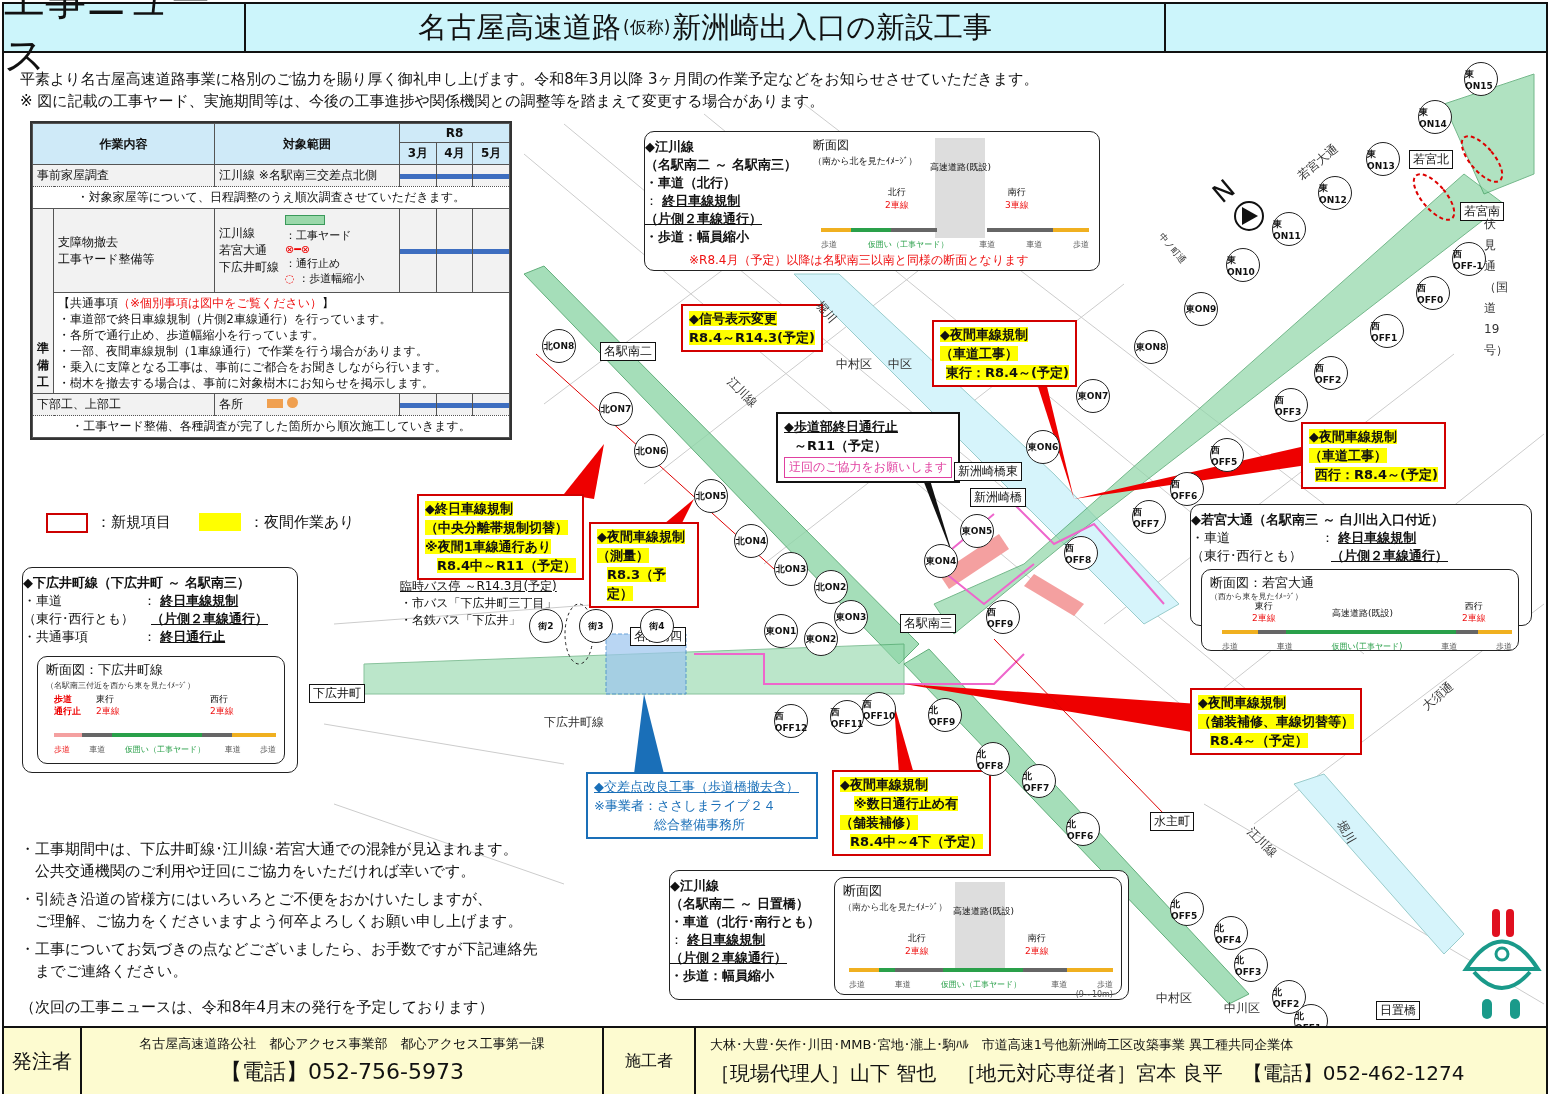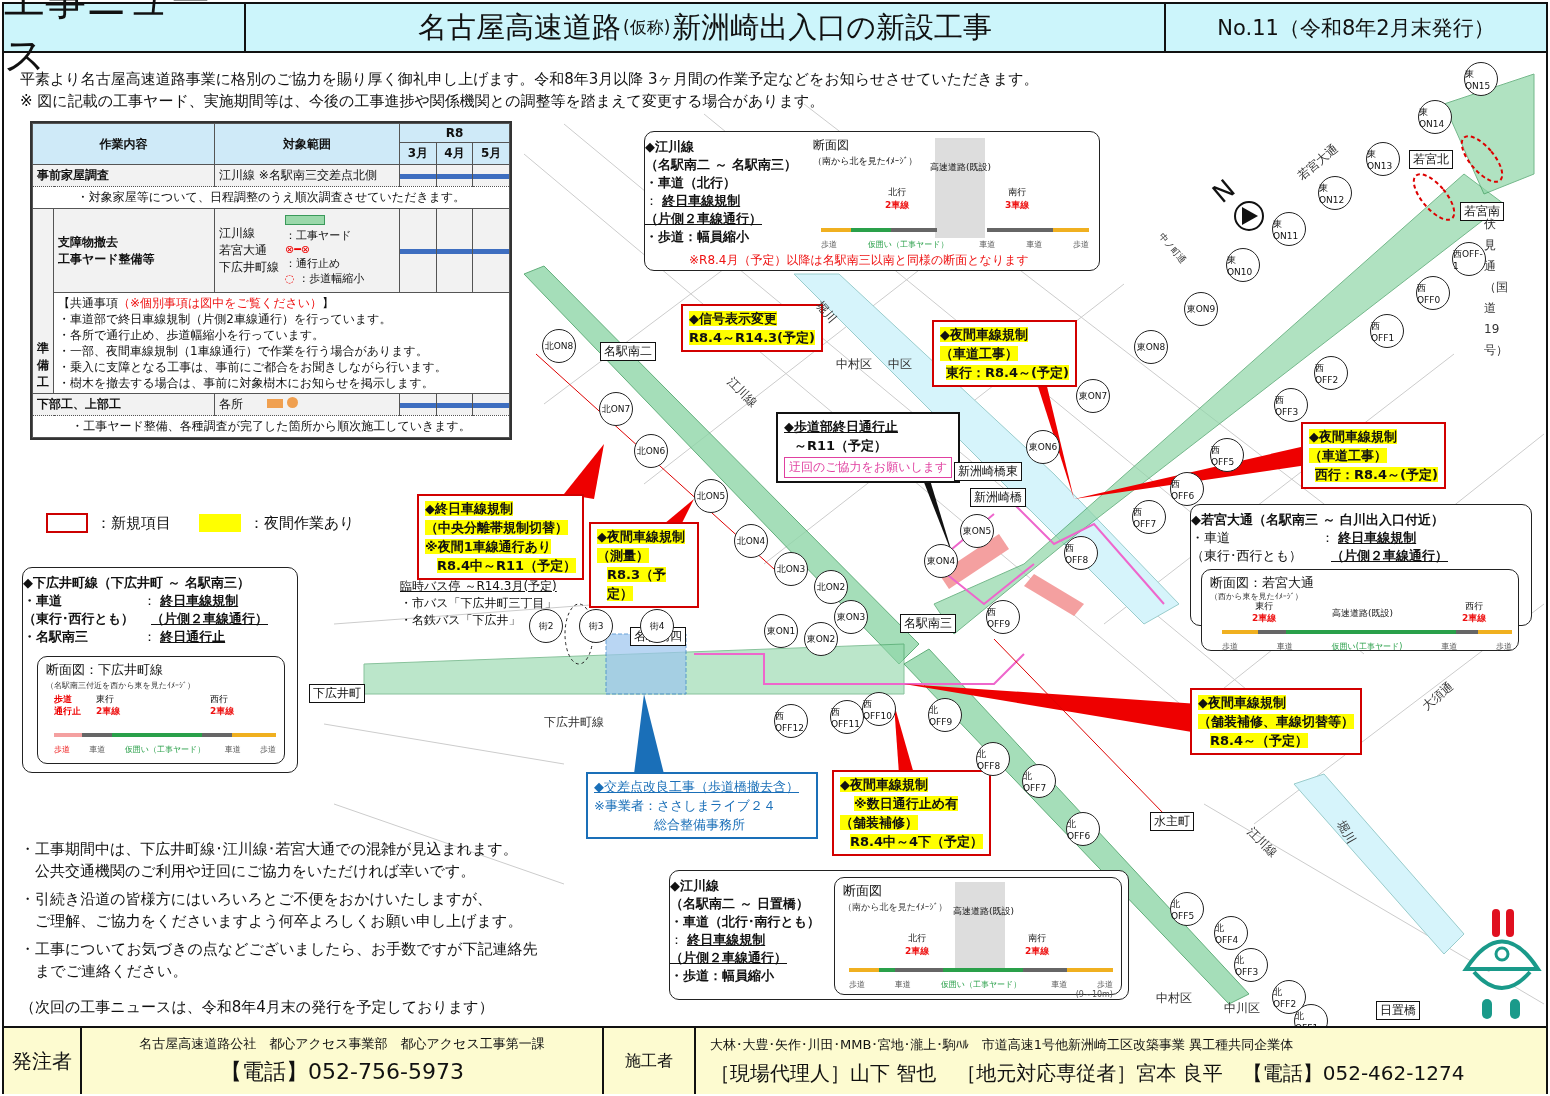--- a/index.html
+++ b/index.html
@@ -16,41 +16,41 @@
 
 .sched{position:absolute;left:26px;top:117px;width:482px;border:2px solid #333;font-size:12px;background:#fff}
 .sched table{width:100%;border-collapse:collapse}
 .sched td,.sched th{border:1px solid #555;padding:2px 4px}
 .sched th{background:#cfeaf8;font-weight:bold;text-align:center}
 .sched .dot td{border-bottom:1px dotted #555}
 .sched .note td{text-align:center;background:#fff;border-top:1px dotted #555}
 .sched .gray{background:#f2f2f2}
 .sched .bar{position:relative}
 .sched .bar::after{content:"";position:absolute;left:0;right:0;top:50%;height:5px;margin-top:-2px;background:#3e6ec0}
-.bold{font-weight:bold}
+.bold{font-weight:normal}
 .red{color:#e11}
-.legend-line{position:absolute;left:42px;top:509px;font-size:15px;display:flex;align-items:center;gap:8px}
+.legend-line{position:absolute;left:42px;top:509px;font-size:15px;display:flex;align-items:flex-start;gap:8px}
 .leg-box-red{width:42px;height:20px;border:2px solid #c00}
 .leg-box-yel{width:42px;height:18px;background:#ff0;margin-left:20px}
 
 .ibox{position:absolute;border:1.5px solid #222;border-radius:10px;background:#fff;font-size:13px;line-height:18px;padding:6px 0}
 .ibox .t{font-weight:bold}
 .ibox u{font-weight:bold}
 .xsec{position:absolute;border:1.5px solid #222;border-radius:10px;background:#fff}
 .xsec .cap{position:absolute;left:8px;top:4px;font-size:13px}
 .xsec .sub{position:absolute;left:8px;top:20px;font-size:8px;color:#333}
 
 .callout{position:absolute;border:2px solid #d20000;background:#fff;padding:3px 6px;font-size:13px;font-weight:bold;line-height:19px}
 .callout span.hl{background:#ff0}
 .callout.black{border-color:#111}
 .callout.blue{border-color:#1a6fb8;color:#1a6fb8;font-weight:normal}
 .callout .pink{border:1px solid #e040a0;color:#e040a0;font-weight:normal;font-size:12px;padding:0 4px;display:inline-block;margin-top:2px}
 .label{position:absolute;border:1px solid #111;background:#fff;font-size:12px;padding:0 3px;line-height:17px}
 .maptxt{position:absolute;font-size:12px;color:#333}
-.pole{position:absolute;width:34px;height:34px;border:1.5px solid #222;border-radius:50%;background:#fff;font-size:9px;font-weight:normal;display:flex;align-items:center;justify-content:center}
+.pole{position:absolute;width:34px;height:34px;border:1.5px solid #222;border-radius:50%;background:#fff;font-size:9px;font-weight:bold;display:flex;align-items:center;justify-content:center}
 .bottom-notes{position:absolute;left:16px;top:834px;font-size:15px;line-height:22px}
 .bottom-notes p{margin-bottom:6px}
 
 .ftr{position:absolute;left:0;top:1022px;width:1542px;height:68px;display:flex;border-top:2px solid #111;background:#fdfbd0}
 .ftr>div{border-right:2px solid #111;display:flex;flex-direction:column;justify-content:center;align-items:center}
 .ftr .lbl{width:78px;font-size:20px}
 .ftr .o1{width:522px;font-size:13px}
 .ftr .o1 .ph{font-size:22px;margin-top:4px}
 .ftr .lbl2{width:92px;font-size:16px}
 .ftr .o2{flex:1;border-right:none;align-items:flex-start;padding-left:14px;font-size:13px}
@@ -62,21 +62,20 @@
 
 <div class="page">
 
   <div class="hdr">
     <div class="h1">工事ニュース</div>
     <div class="h2">
       <span>名古屋高速道路</span>
         <small>(仮称)</small>
         <span>新洲崎出入口の新設工事</span>
     </div>
-    <div class="h3">No.11（令和8年2月末発行）</div>
   </div>
 
   <div class="intro">
     <div>平素より名古屋高速道路事業に格別のご協力を賜り厚く御礼申し上げます。令和8年3月以降 3ヶ月間の作業予定などをお知らせさせていただきます。</div>
     <div>※ 図に記載の工事ヤード、実施期間等は、今後の工事進捗や関係機関との調整等を踏まえて変更する場合があります。</div>
   </div>
 
   <svg width="1542" height="1020">
 
     <g stroke="#ccc" stroke-width="1" fill="none">
@@ -215,21 +214,21 @@
     <div class="t">◆下広井町線（下広井町 ～ 名駅南三）</div>
     <div style="display:flex">
         <div style="width:120px" class="bold">・車道</div>
         <div>： <u>終日車線規制</u></div>
       </div>
     <div style="display:flex">
         <div style="width:128px" class="bold">（東行･西行とも）</div>
         <u>（片側２車線通行）</u>
       </div>
     <div style="display:flex">
-        <div style="width:120px" class="bold">・名駅南三</div>
+        <div style="width:120px" class="bold">・共通事項</div>
         <div>： <u>終日通行止</u></div>
       </div>
     <div class="xsec" style="left:14px;top:88px;width:248px;height:108px">
       <div class="cap">断面図：下広井町線</div>
       <div class="sub">（名駅南三付近を西から東を見たｲﾒｰｼﾞ）</div>
       <div style="position:absolute;left:16px;top:36px;font-size:9px;color:#e00;font-weight:bold;line-height:12px">
           <div>歩道</div>
           <div>通行止</div>
         </div>
       <div style="position:absolute;left:58px;top:36px;font-size:9px;line-height:12px">

